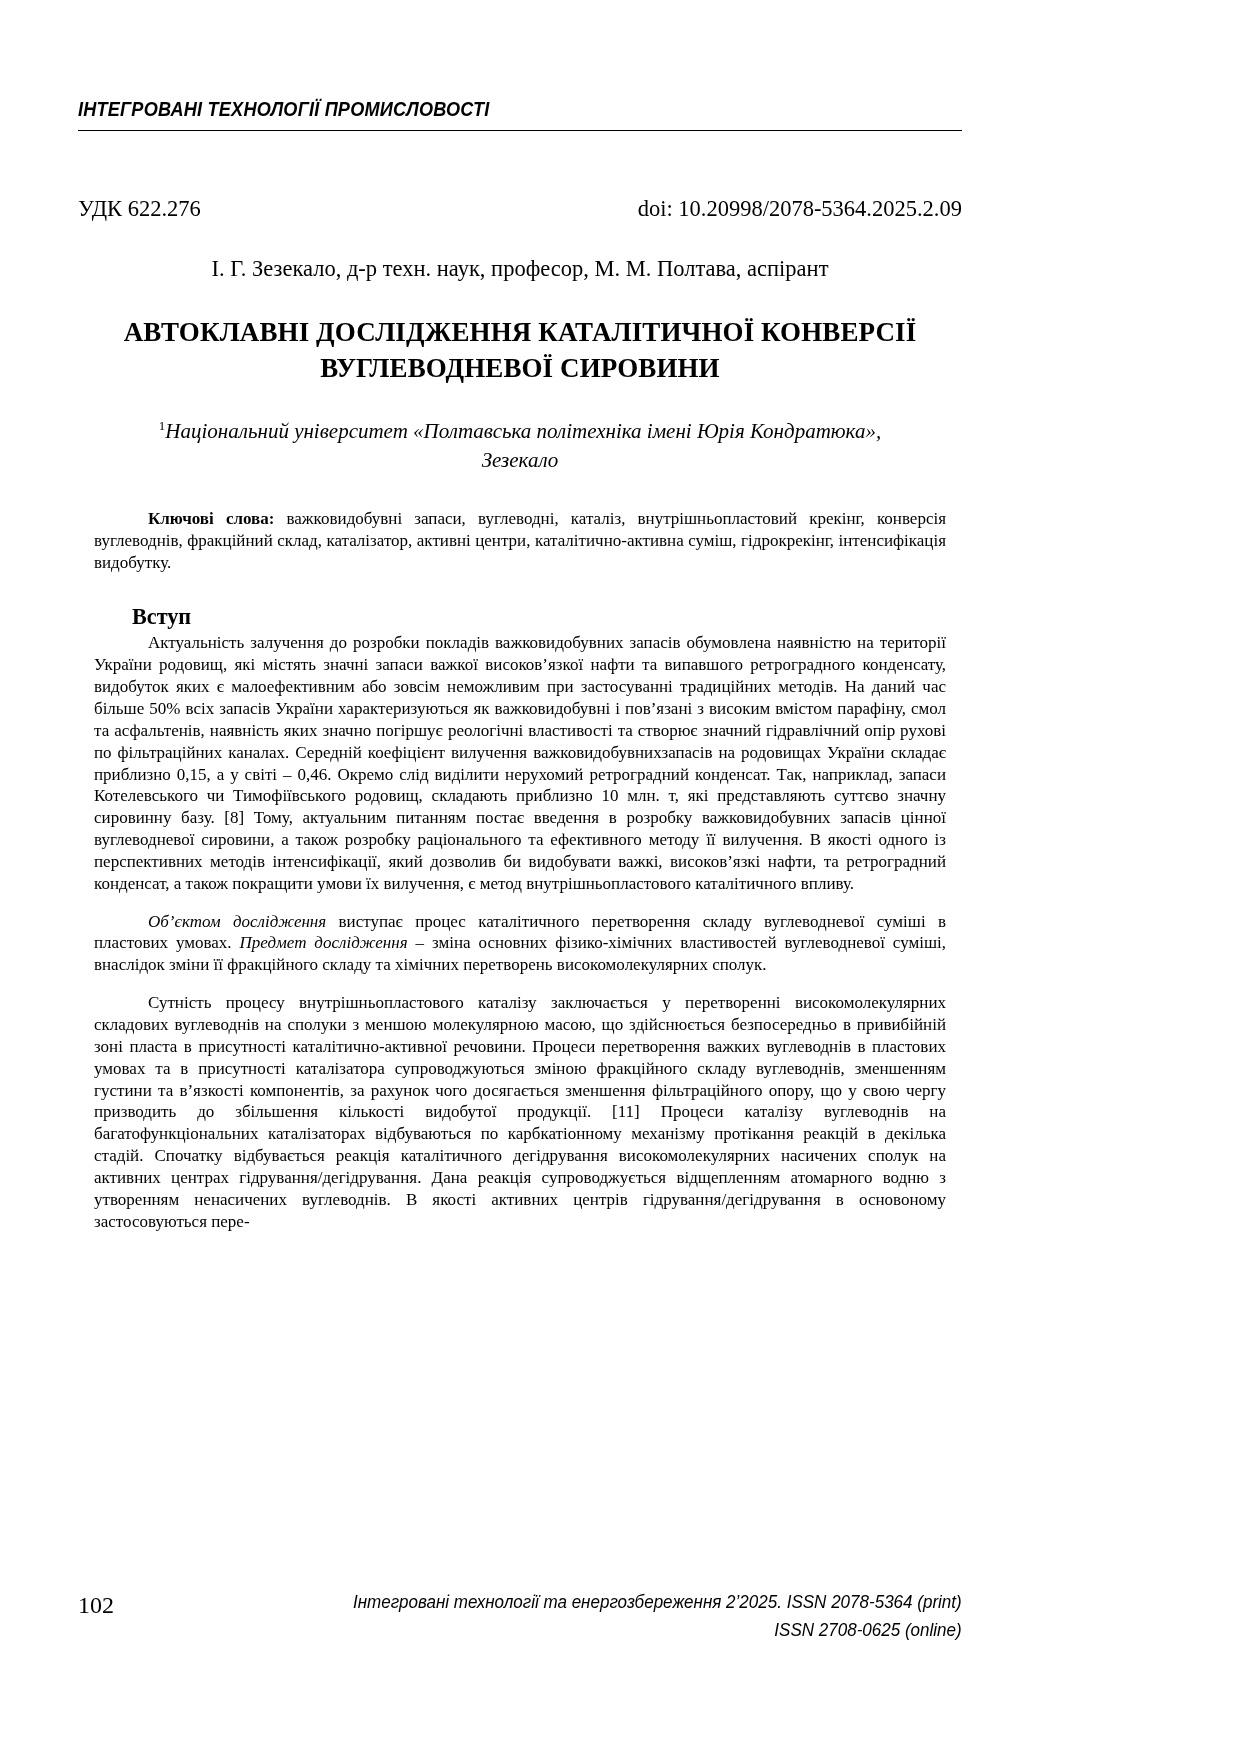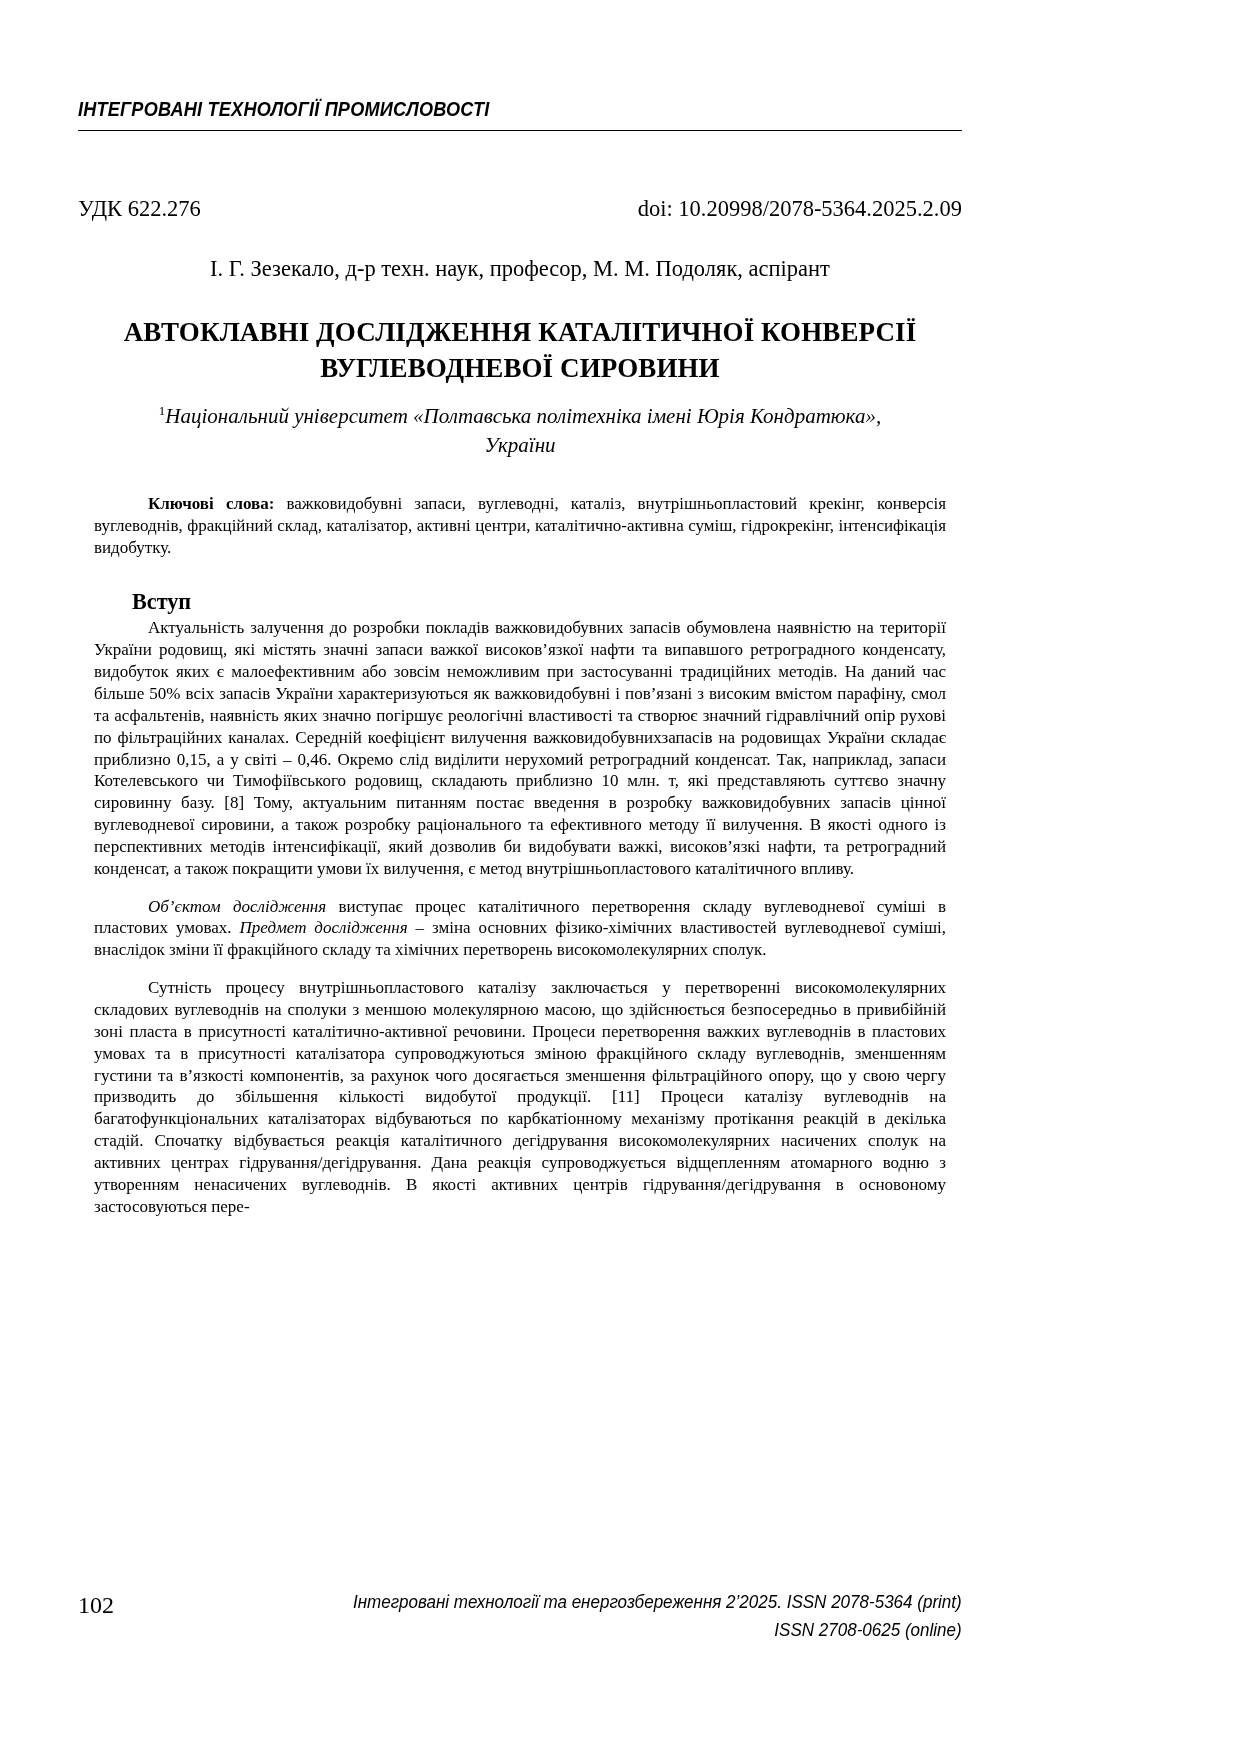--- a/index.html
+++ b/index.html
@@ -73,21 +73,21 @@
     text-align: center;
     font-weight: 700;
     font-size: 27px;
     line-height: 1.32;
     letter-spacing: 0.1px;
   }
   .title .ln { display: block; }
 
   
   .affiliation {
-    margin-top: 16px;
+    margin-top: 31px;
     text-align: center;
     font-style: italic;
     font-size: 21px;
     line-height: 1.35;
   }
   .affiliation .sup {
     font-size: 13px;
     vertical-align: super;
     font-style: normal;
   }
@@ -158,30 +158,30 @@
   <div class="content">
 
     <div class="running-header">ІНТЕГРОВАНІ ТЕХНОЛОГІЇ ПРОМИСЛОВОСТІ</div>
     <div class="header-rule"></div>
 
     <div class="ident-row">
       <span class="udc">УДК 622.276</span>
       <span class="doi">doi: 10.20998/2078-5364.2025.2.09</span>
     </div>
 
-    <div class="authors">І. Г. Зезекало, д-р техн. наук, професор, М. М. Подоляк, аспірант</div>
+    <div class="authors">І. Г. Зезекало, д-р техн. наук, професор, М. М. Полтава, аспірант</div>
 
     <div class="title">
       <span class="ln">АВТОКЛАВНІ ДОСЛІДЖЕННЯ КАТАЛІТИЧНОЇ КОНВЕРСІЇ</span>
       <span class="ln">ВУГЛЕВОДНЕВОЇ СИРОВИНИ</span>
     </div>
 
     <div class="affiliation">
       <span class="ln"><span class="sup">1</span><span>Національний університет «Полтавська політехніка імені Юрія Кондратюка»,</span></span>
-      <span class="ln">України</span>
+      <span class="ln">Зезекало</span>
     </div>
 
     <p class="para keywords"><span class="indent"></span><span class="lead">Ключові слова:</span><span> важковидобувні запаси, вуглеводні, каталіз, внутрішньопластовий крекінг, конверсія вуглеводнів, фракційний склад, каталізатор, активні центри, каталітично-активна суміш, гідрокрекінг, інтенсифікація видобутку.</span></p>
 
     <div class="section-head">Вступ</div>
 
     <p class="para body-para"><span class="indent"></span><span>Актуальність залучення до розробки покладів важковидобувних запасів обумовлена наявністю на території України родовищ, які містять значні запаси важкої високов’язкої нафти та випавшого ретроградного конденсату, видобуток яких є малоефективним або зовсім неможливим при застосуванні традиційних методів. На даний час більше 50% всіх запасів України характеризуються як важковидобувні і пов’язані з високим вмістом парафіну, смол та асфальтенів, наявність яких значно погіршує реологічні властивості та створює значний гідравлічний опір рухові по фільтраційних каналах. Середній коефіцієнт вилучення важковидобувнихзапасів на родовищах України складає приблизно 0,15, а у світі – 0,46. Окремо слід виділити нерухомий ретроградний конденсат. Так, наприклад, запаси Котелевського чи Тимофіївського родовищ, складають приблизно 10 млн. т, які представляють суттєво значну сировинну базу. [8] Тому, актуальним питанням постає введення в розробку важковидобувних запасів цінної вуглеводневої сировини, а також розробку раціонального та ефективного методу її вилучення. В якості одного із перспективних методів інтенсифікації, який дозволив би видобувати важкі, високов’язкі нафти, та ретроградний конденсат, а також покращити умови їх вилучення, є метод внутрішньопластового каталітичного впливу.</span></p>
 
     <p class="para body-para"><span class="indent"></span><span class="it">Об’єктом дослідження</span><span> виступає процес каталітичного перетворення складу вуглеводневої суміші в пластових умовах. </span><span class="it">Предмет дослідження</span><span> – зміна основних фізико-хімічних властивостей вуглеводневої суміші, внаслідок зміни її фракційного складу та хімічних перетворень високомолекулярних сполук.</span></p>
 

